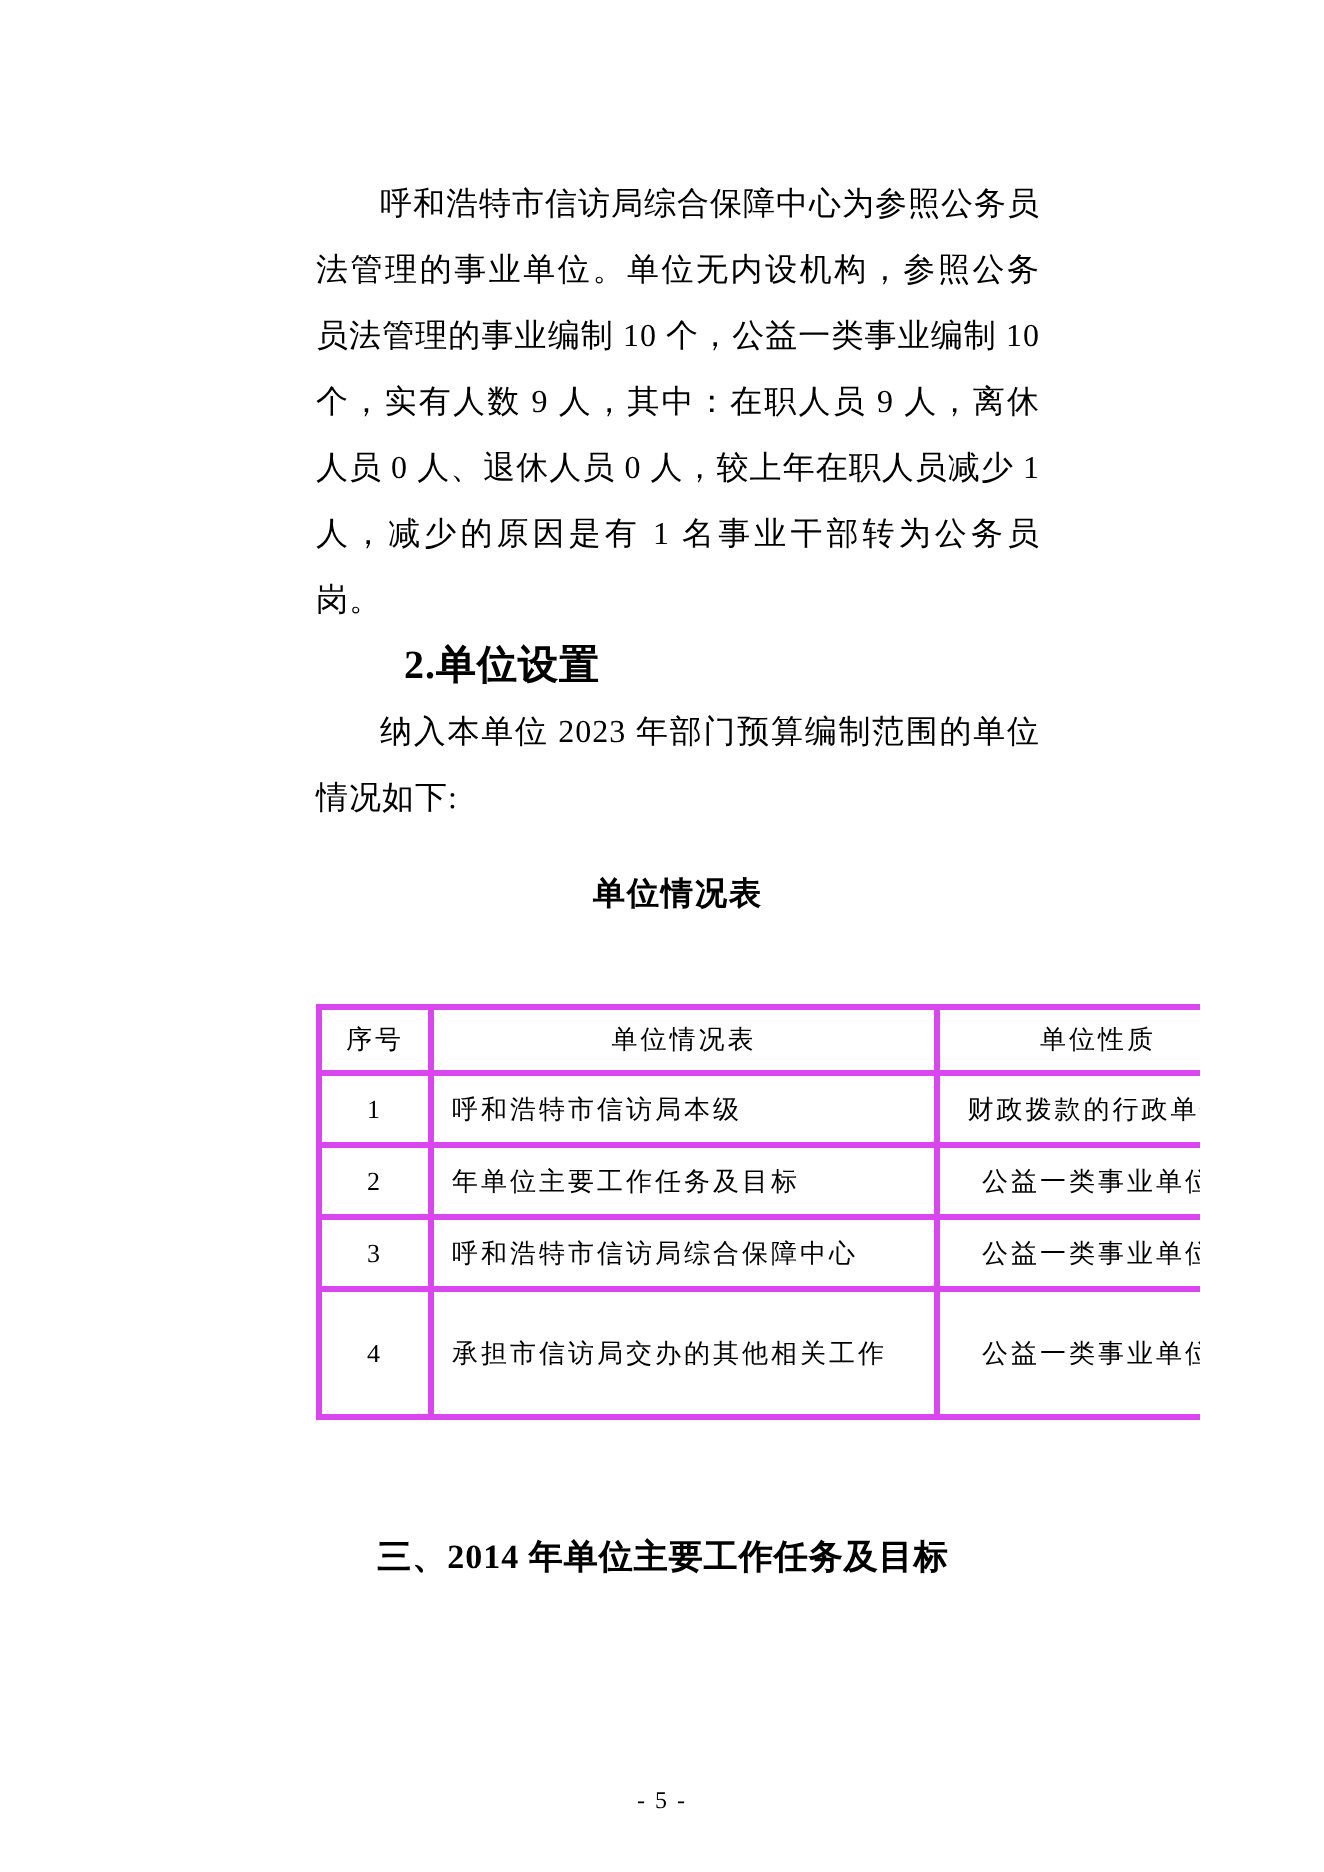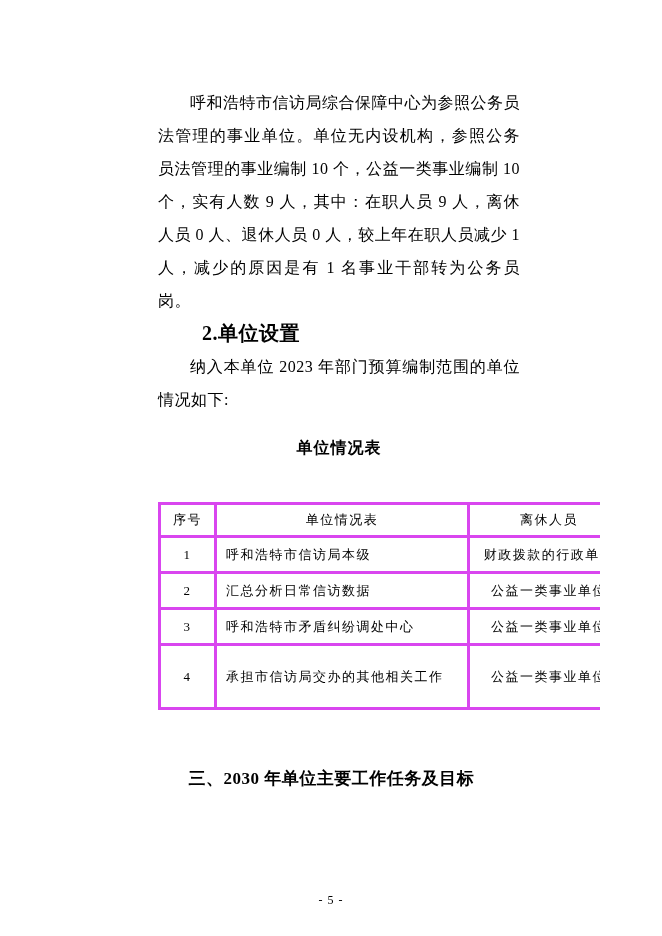--- a/index.html
+++ b/index.html
@@ -106,45 +106,45 @@
   <table class="unit-table">
     <colgroup>
       <col class="col-no">
       <col class="col-name">
       <col class="col-nature">
     </colgroup>
     <thead>
       <tr>
         <th>序号</th>
         <th>单位情况表</th>
-        <th>离休人员</th>
+        <th>单位性质</th>
       </tr>
     </thead>
     <tbody>
       <tr>
         <td>1</td>
         <td class="name-cell">呼和浩特市信访局本级</td>
         <td>财政拨款的行政单位</td>
       </tr>
       <tr>
         <td>2</td>
-        <td class="name-cell">汇总分析日常信访数据</td>
+        <td class="name-cell">年单位主要工作任务及目标</td>
         <td>公益一类事业单位</td>
       </tr>
       <tr>
         <td>3</td>
-        <td class="name-cell">呼和浩特市矛盾纠纷调处中心</td>
+        <td class="name-cell">呼和浩特市信访局综合保障中心</td>
         <td>公益一类事业单位</td>
       </tr>
       <tr class="tall">
         <td>4</td>
         <td class="name-cell">承担市信访局交办的其他相关工作</td>
         <td>公益一类事业单位</td>
       </tr>
     </tbody>
   </table>
 
-  <div class="heading3">三、2030 年单位主要工作任务及目标</div>
+  <div class="heading3">三、2014 年单位主要工作任务及目标</div>
 
 
   <div class="footer">- 5 -</div>
 
 </div>
 
 </body></html>

